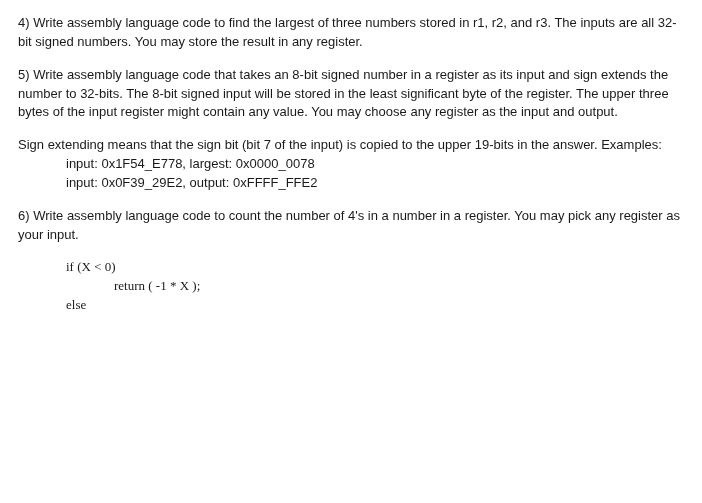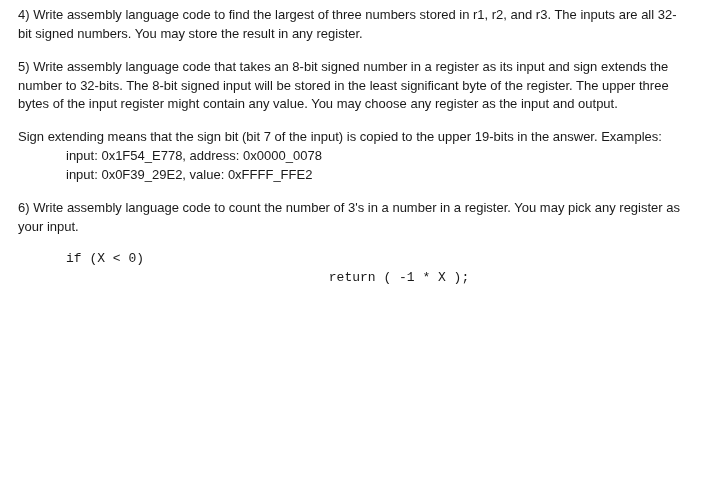--- a/index.html
+++ b/index.html
@@ -8,55 +8,55 @@
       width: 702px;
       height: 503px;
       background: #ffffff;
       font-family: Arial, Helvetica, sans-serif;
       font-size: 13px;
       line-height: 1.45;
       color: #1a1a1a;
       box-sizing: border-box;
     }
     .page {
-      padding: 6px 18px 14px 18px;
+      padding: 14px 18px 14px 18px;
     }
     .para {
       margin-bottom: 14px;
     }
     .indent {
       padding-left: 48px;
     }
     .code-block {
       padding-left: 48px;
       margin-bottom: 14px;
-      font-family: Liberation Mono, monospace;
+      font-family: Liberation Serif, serif;
     }
     .code-indent {
       padding-left: 48px;
-      text-align: center;
     }
   </style>
 </head>
 <body>
 
 <div class="page">
 
   <div class="para">4)  Write assembly language code to find the largest of three numbers stored in r1, r2, and r3.  The inputs are all 32-bit signed numbers.  You may store the result in any register.</div>
 
   <div class="para">5)  Write assembly language code that takes an 8-bit signed number in a register as its input and sign extends the number to 32-bits.  The 8-bit signed input will be stored in the least significant byte of the register.  The upper three bytes of the input register might contain any value. You may choose any register as the input and output.</div>
 
   <div>
     <div>Sign extending means that the sign bit (bit 7 of the input) is copied to the upper 19-bits in the answer. Examples:</div>
-    <div class="indent">input:  0x1F54_E778,  address:  0x0000_0078</div>
-    <div class="indent para">input:  0x0F39_29E2,  value:  0xFFFF_FFE2</div>
+    <div class="indent">input:  0x1F54_E778,  largest:  0x0000_0078</div>
+    <div class="indent para">input:  0x0F39_29E2,  output:  0xFFFF_FFE2</div>
   </div>
 
-  <div class="para">6)  Write assembly language code to count the number of 3's in a number in a register.  You may pick any register as your input.</div>
+  <div class="para">6)  Write assembly language code to count the number of 4's in a number in a register.  You may pick any register as your input.</div>
 
 
   <div class="code-block">
     <div>if (X &lt; 0)</div>
     <div class="code-indent">return ( -1 * X );</div>
+    <div>else</div>
   </div>
 
 
 </div>
 
 </body></html>

